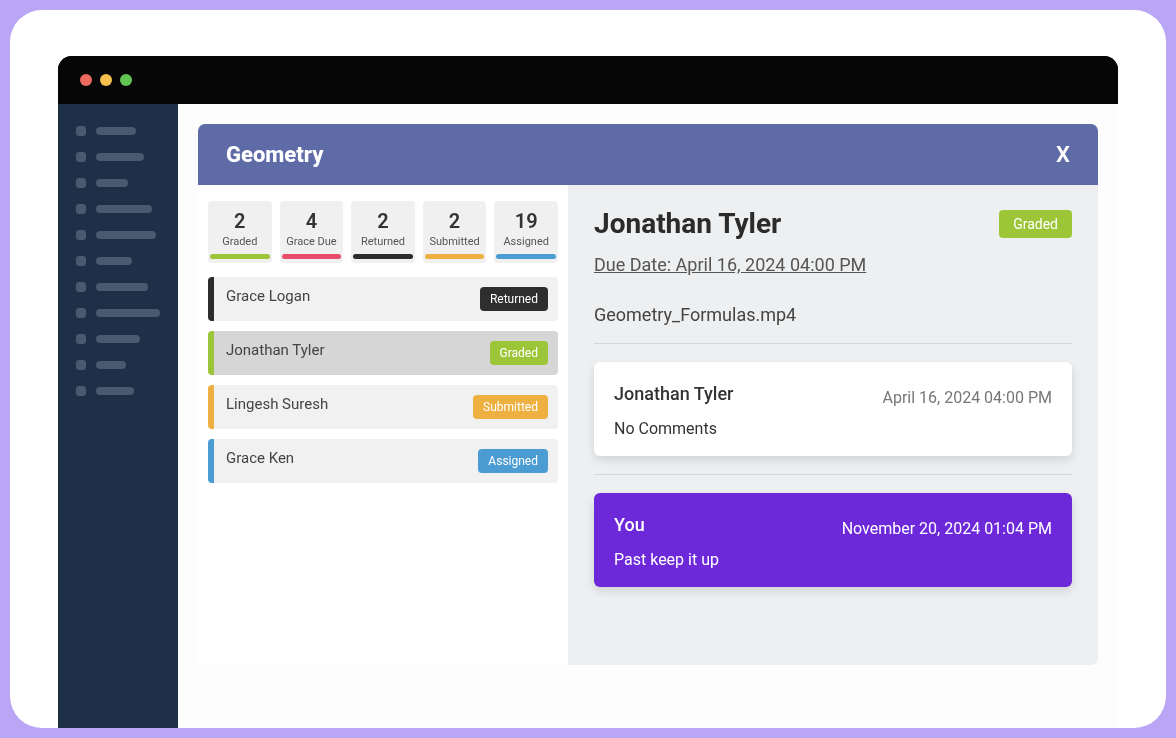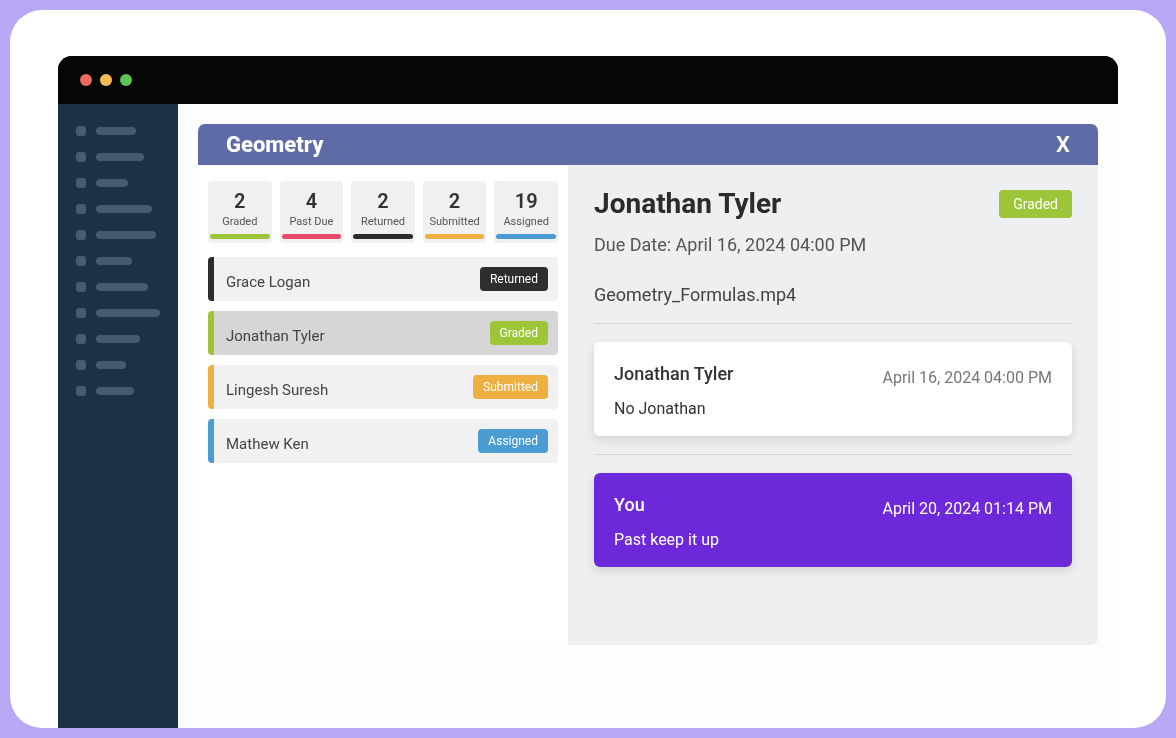--- a/index.html
+++ b/index.html
@@ -59,21 +59,21 @@
       height: 8px; border-radius: 4px; background: #475a70;
     }
     .content {
       flex: 1;
       background: #fdfdfd;
       padding: 20px;
     }
     .panel-header {
       background: #5e6ba6;
       border-radius: 7px 7px 0 0;
-      padding: 8px 28px;
+      padding: 18px 28px;
       display: flex;
       justify-content: space-between;
       align-items: center;
     }
     .panel-title {
       color: white;
       font-weight: 800;
       font-size: 22px;
     }
     .close-btn {
@@ -109,21 +109,21 @@
     .stat-num { font-size: 20px; font-weight: 600; color: #333; }
     .stat-label { font-size: 11px; color: #555; margin-top: 2px; }
     .stat-bar { height: 5px; border-radius: 3px; margin-top: 6px; }
     .bar-green { background: #9dc538; }
     .bar-red { background: #e94b6a; }
     .bar-dark { background: #2c2c2c; }
     .bar-amber { background: #eeb041; }
     .bar-blue { background: #4b9cd3; }
     .student-item {
       display: flex;
-      align-items: flex-end;
+      align-items: flex-start;
       background: #f1f1f1;
       border-radius: 4px;
       margin-bottom: 10px;
       padding: 10px 10px 10px 0;
       position: relative;
       border-left: 6px solid transparent;
     }
     .student-item.selected { background: #d6d6d6; }
     .stripe-dark { border-left-color: #2c2c2c; }
     .stripe-green { border-left-color: #9dc538; }
@@ -150,21 +150,21 @@
       align-items: center;
     }
     .detail-name { font-size: 28px; font-weight: 700; color: #2b2b2b; }
     .status-pill {
       background: #9dc538;
       color: white;
       padding: 6px 14px;
       border-radius: 4px;
       font-size: 14px;
     }
-    .due-line { margin-top: 14px; font-size: 18px; color: #555; }
+    .due-line { margin-top: 14px; font-size: 18px; color: #555; text-decoration: underline; }
     .file-line { margin-top: 29px; font-size: 18px; color: #444; }
     .hr { border: none; border-top: 1px solid #d7d7d7; margin: 18px 0; }
     .comment-card {
       border-radius: 6px;
       padding: 18px 20px;
       margin-bottom: 8px;
       box-shadow: 0 4px 10px rgba(0,0,0,0.12);
     }
     .comment-white { background: #fff; color: #333; }
     .comment-grey { background: #6d28d9; color: #fff; }
@@ -241,21 +241,21 @@
         <div class="panel-body">
           <div class="left-col">
             <div class="stat-row" id="stats-row">
                 <div class="stat-card">
                   <div class="stat-num">2</div>
                   <div class="stat-label">Graded</div>
                   <div class="stat-bar bar-green"></div>
                 </div>
                 <div class="stat-card">
                   <div class="stat-num">4</div>
-                  <div class="stat-label">Past Due</div>
+                  <div class="stat-label">Grace Due</div>
                   <div class="stat-bar bar-red"></div>
                 </div>
                 <div class="stat-card">
                   <div class="stat-num">2</div>
                   <div class="stat-label">Returned</div>
                   <div class="stat-bar bar-dark"></div>
                 </div>
                 <div class="stat-card">
                   <div class="stat-num">2</div>
                   <div class="stat-label">Submitted</div>
@@ -274,46 +274,46 @@
                 </div>
                 <div class="student-item stripe-green selected">
                   <div class="student-name">Jonathan Tyler</div>
                   <div class="badge badge-green">Graded</div>
                 </div>
                 <div class="student-item stripe-amber">
                   <div class="student-name">Lingesh Suresh</div>
                   <div class="badge badge-amber">Submitted</div>
                 </div>
                 <div class="student-item stripe-blue">
-                  <div class="student-name">Mathew Ken</div>
+                  <div class="student-name">Grace Ken</div>
                   <div class="badge badge-blue">Assigned</div>
                 </div>
               </div>
           </div>
           <div class="right-col">
             <div class="detail-head">
               <div class="detail-name">Jonathan Tyler</div>
               <div class="status-pill">Graded</div>
             </div>
             <div class="due-line">Due Date: April 16, 2024 04:00 PM</div>
             <div class="file-line">Geometry_Formulas.mp4</div>
             <hr class="hr">
             <div id="comments">
                 <div class="comment-card comment-white">
                   <div class="comment-head">
                     <div class="comment-author">Jonathan Tyler</div>
                     <div class="comment-ts">April 16, 2024 04:00 PM</div>
                   </div>
-                  <div class="comment-body">No Jonathan</div>
+                  <div class="comment-body">No Comments</div>
                 </div>
                 <hr class="hr">
                 <div class="comment-card comment-grey">
                   <div class="comment-head">
                     <div class="comment-author">You</div>
-                    <div class="comment-ts">April 20, 2024 01:14 PM</div>
+                    <div class="comment-ts">November 20, 2024 01:04 PM</div>
                   </div>
                   <div class="comment-body">Past keep it up</div>
                 </div>
               </div>
           </div>
         </div>
       </div>
     </div>
   </div>
 </div>

